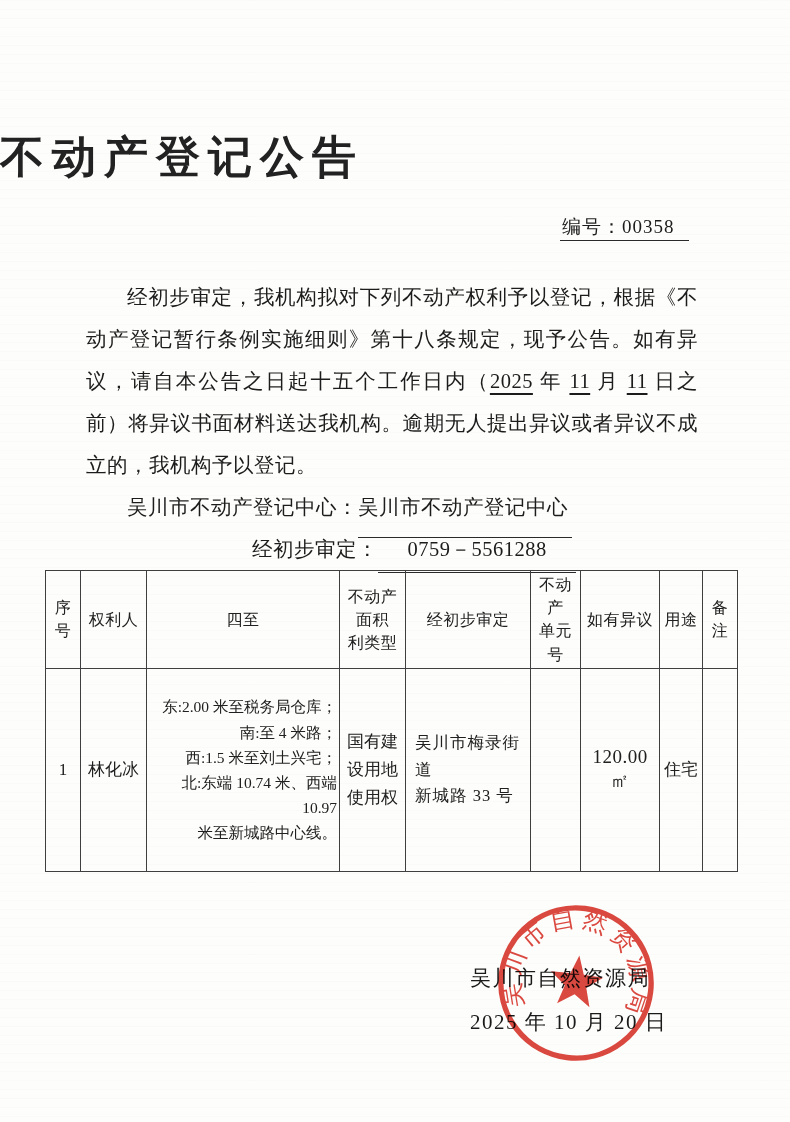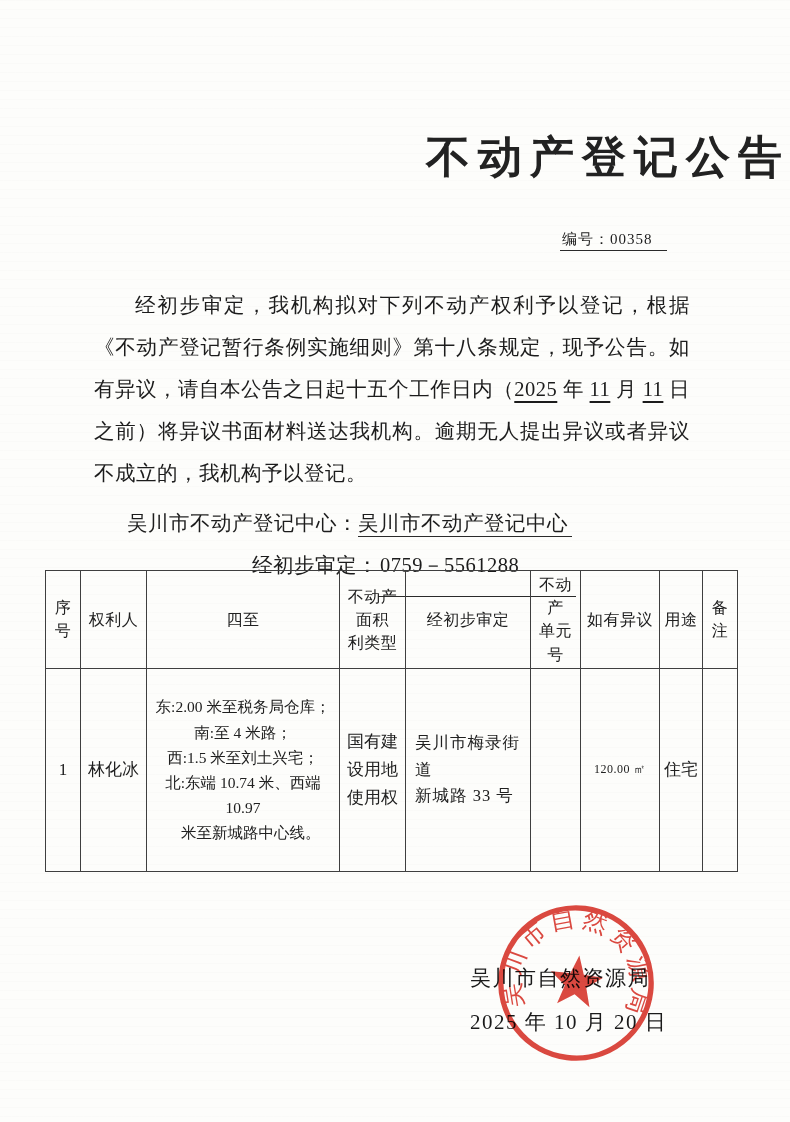--- a/index.html
+++ b/index.html
@@ -10,80 +10,80 @@
     margin:0 auto;
     background:
       repeating-linear-gradient(to bottom, rgba(0,0,0,0.012) 0 1px, transparent 1px 9px),
       #fdfdfb;
     font-family:"Liberation Serif","DejaVu Serif",serif;
     color:#1c1c1c;
     overflow:hidden;
   }
   .title {
     position:absolute; top:128px; left:0; right:0;
-    text-align:right;
+    text-align:left;
     font-size:44px; font-weight:bold;
     letter-spacing:8px;
     color:#222;
   }
   .doc-no {
-    position:absolute; top:230px; left:560px;
-    font-size:15px; letter-spacing:1px;
+    position:absolute; top:214px; left:560px;
+    font-size:19px; letter-spacing:1px;
   }
   .doc-no .u-wrap {
     border-bottom:1.5px solid #2a2a2a;
     padding:0 14px 3px 2px;
   }
   .text-block {
     position:absolute; top:276px; left:86px; width:612px;
     font-size:20.5px; line-height:42px;
     text-align:justify;
     letter-spacing:0.5px;
   }
-  .text-block p { text-indent:2em; margin:8px; }
+  .text-block p { text-indent:2em; margin:0; }
   .u-inline { text-decoration:underline; text-underline-offset:5px; }
   .delivery-line { text-indent:2em; }
   .delivery-line .u-val {
-    border-bottom:1.5px solid #2a2a2a; padding:0 4px 2px 0;
+    border-bottom:1.5px solid #2a2a2a; padding:0 4px 19px 0;
   }
   .contact-line { padding-left:166px; }
   .contact-line .u-val {
-    display:inline-block; min-width:198px; text-align:left;
-    border-bottom:1.5px solid #2a2a2a; padding:0 2px 10px 2px;
+    display:inline-block; min-width:198px; text-align:center;
+    border-bottom:1.5px solid #2a2a2a; padding:0 2px 2px 2px;
   }
   table.reg-table {
     position:absolute; top:570px; left:45px;
     width:692px; border-collapse:collapse;
     table-layout:fixed;
     font-size:17px;
   }
   .reg-table th, .reg-table td {
     border:1px solid #3f3f3f;
     text-align:center; vertical-align:middle;
     font-weight:normal;
     white-space:pre-line;
     padding:2px;
     color:#202020;
   }
   .reg-table thead tr { height:73px; }
   .reg-table tbody tr { height:203px; }
   .reg-table th { font-size:16px; line-height:1.45; letter-spacing:0.5px; }
   td.cell-boundaries {
-    text-align:center; font-size:15.5px; line-height:1.62;
+    text-align:right; font-size:15.5px; line-height:1.62;
     padding-right:2px;
   }
   td.cell-right-type {
     text-align:justify; font-size:17px; line-height:1.65;
     padding:16px 7px;
   }
   td.cell-location {
     text-align:left; font-size:16.5px; line-height:1.6;
     padding-left:9px; letter-spacing:1px;
   }
-  td.cell-area { font-size:12px; letter-spacing:0.5px; }
+  td.cell-area { font-size:19px; letter-spacing:0.5px; }
   .signature {
     position:absolute; top:956px; left:470px;
     font-size:21px; line-height:44px; letter-spacing:1.5px;
     color:#1a1a1a;
   }
   .stamp {
     position:absolute; top:899px; left:492px;
     width:168px; height:168px;
     mix-blend-mode:multiply;
     opacity:0.9;

